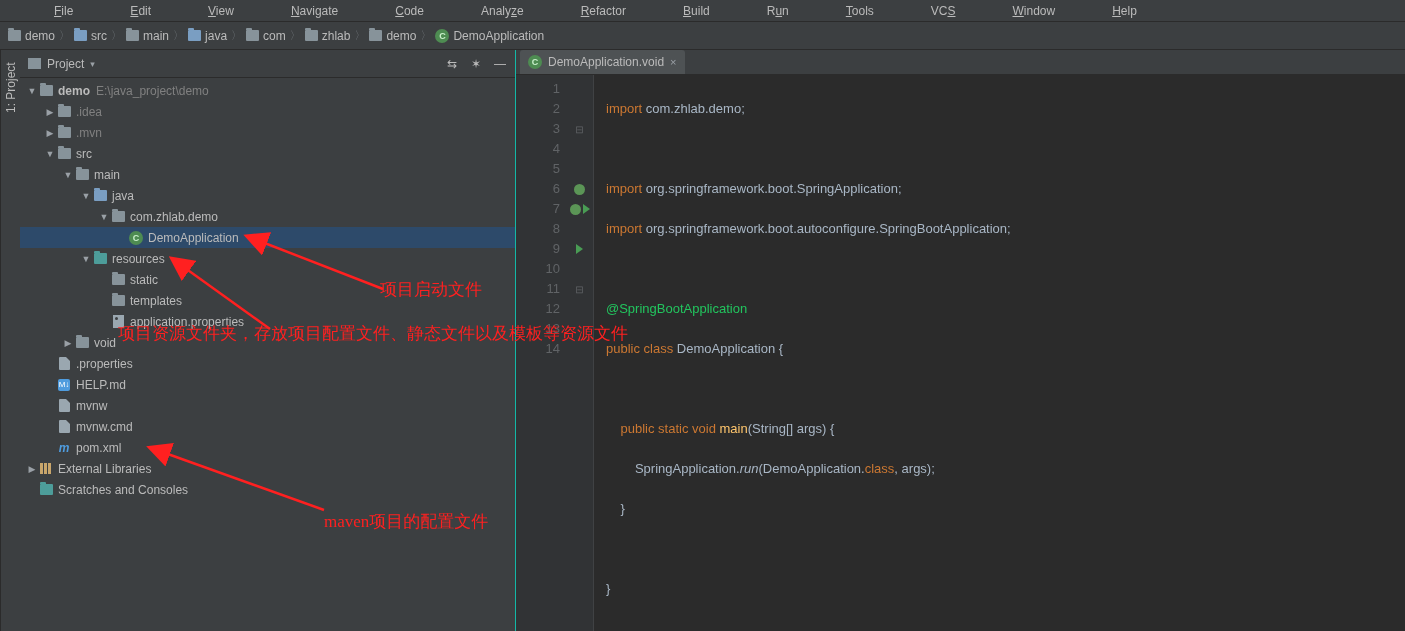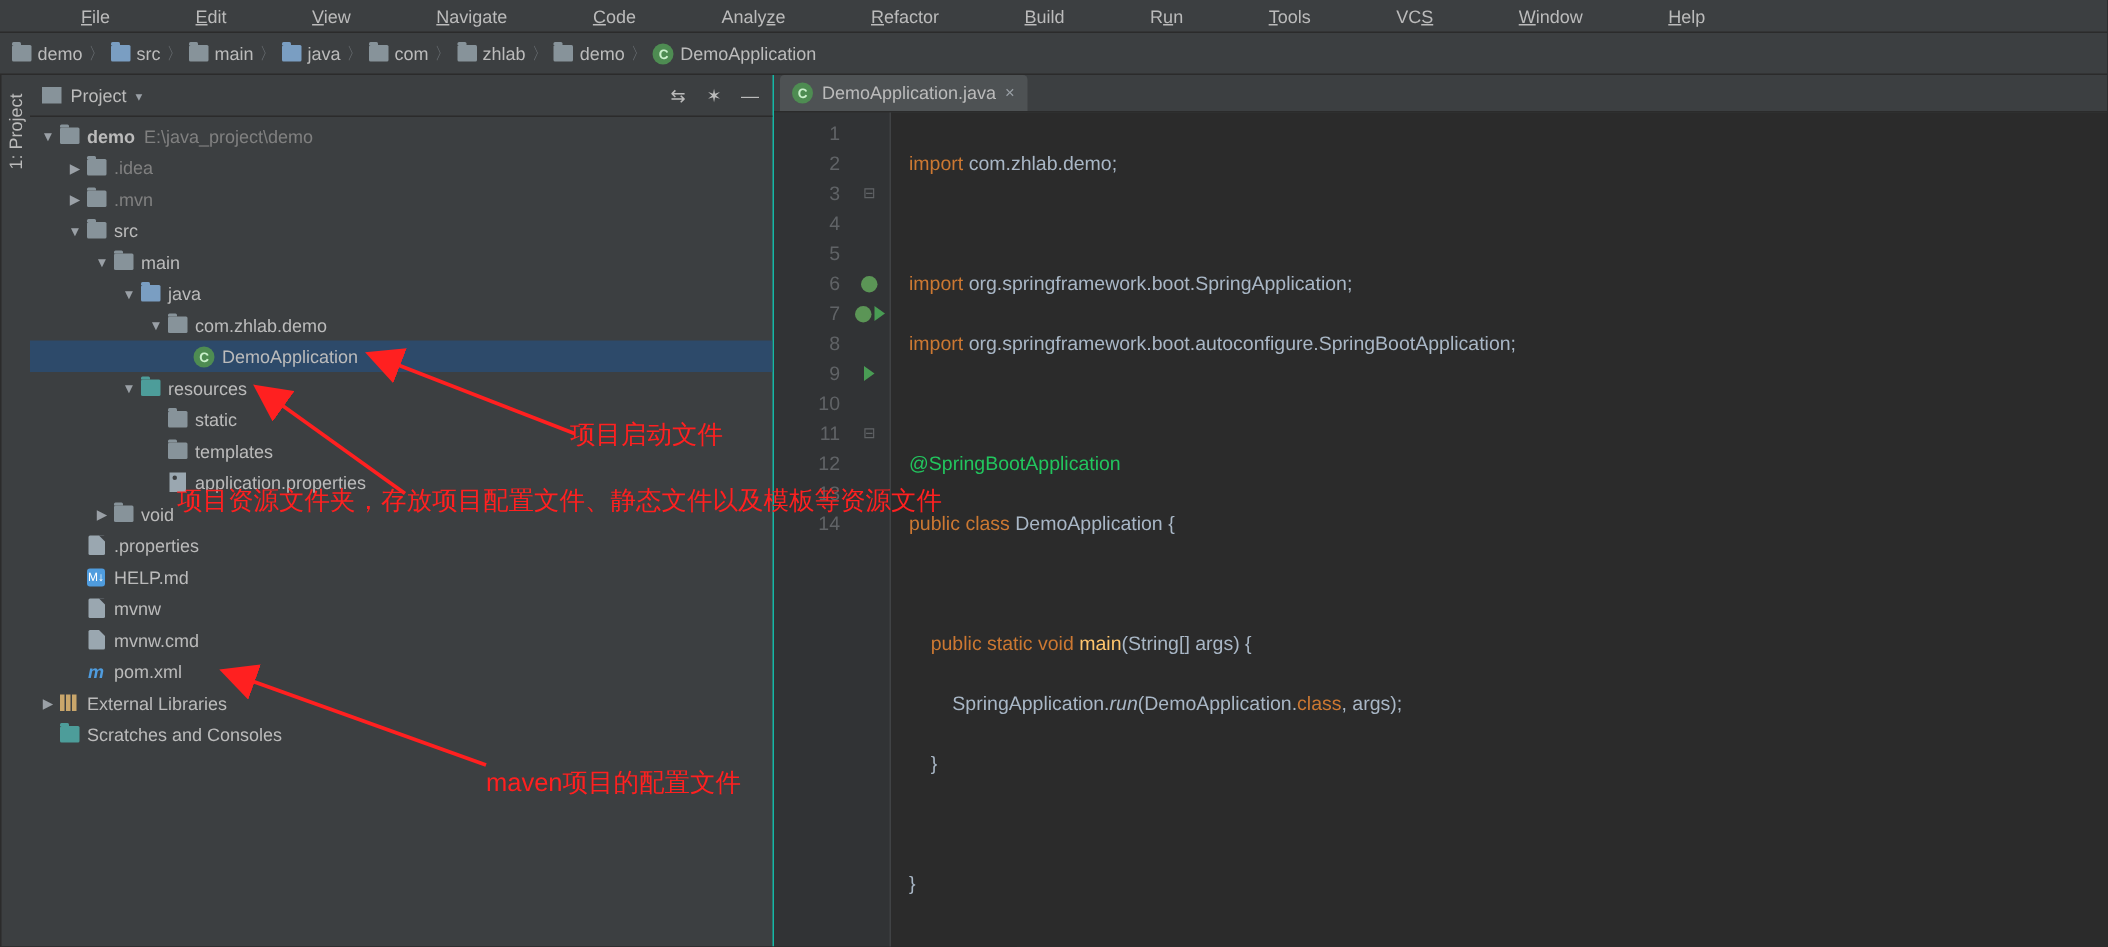--- a/index.html
+++ b/index.html
@@ -71,21 +71,21 @@
 .cls { color:#a9b7c6; }
 .ann { color:#22c55e; }
 .fn { color:#ffc66d; }
 .pkg { color:#a9b7c6; }
 .op { color:#a9b7c6; }
 .it { font-style: italic; color:#a9b7c6; }
 .txt { color:#a9b7c6; }
 
 
 .annotation-layer { position:absolute; left:0; top:0; width:100%; height:100%; pointer-events:none; }
-.ann-text { position:absolute; color:#ff2020; font-size:17px; font-family:Liberation Sans, sans-serif; }
+.ann-text { position:absolute; color:#ff2020; font-size:17px; font-family:Liberation Serif, serif; }
 svg.arrows { position:absolute; left:0; top:0; width:1405px; height:631px; }
 </style>
 </head>
 <body>
 
 <div class="menubar">
   <div class="mi"><u>F</u><span></span>ile</div>
   <div class="mi"><u>E</u>dit</div>
   <div class="mi"><u>V</u>iew</div>
   <div class="mi"><u>N</u>avigate</div>
@@ -308,21 +308,21 @@
           </span>
           <span class="lbl">Scratches and Consoles</span>
         </div>
     </div>
   </div>
 
   <div class="editor">
     <div class="tabs">
       <div class="tab-item">
         <span class="class-icon">C</span>
-        <span>DemoApplication.java</span>
+        <span>DemoApplication.void</span>
         <span class="close-x">×</span>
       </div>
     </div>
     <div class="editor-body">
       <div class="gutter">
         <div class="ln">1</div>
           <div class="ln">2</div>
           <div class="ln">3</div>
           <div class="ln">4</div>
           <div class="ln">5</div>

